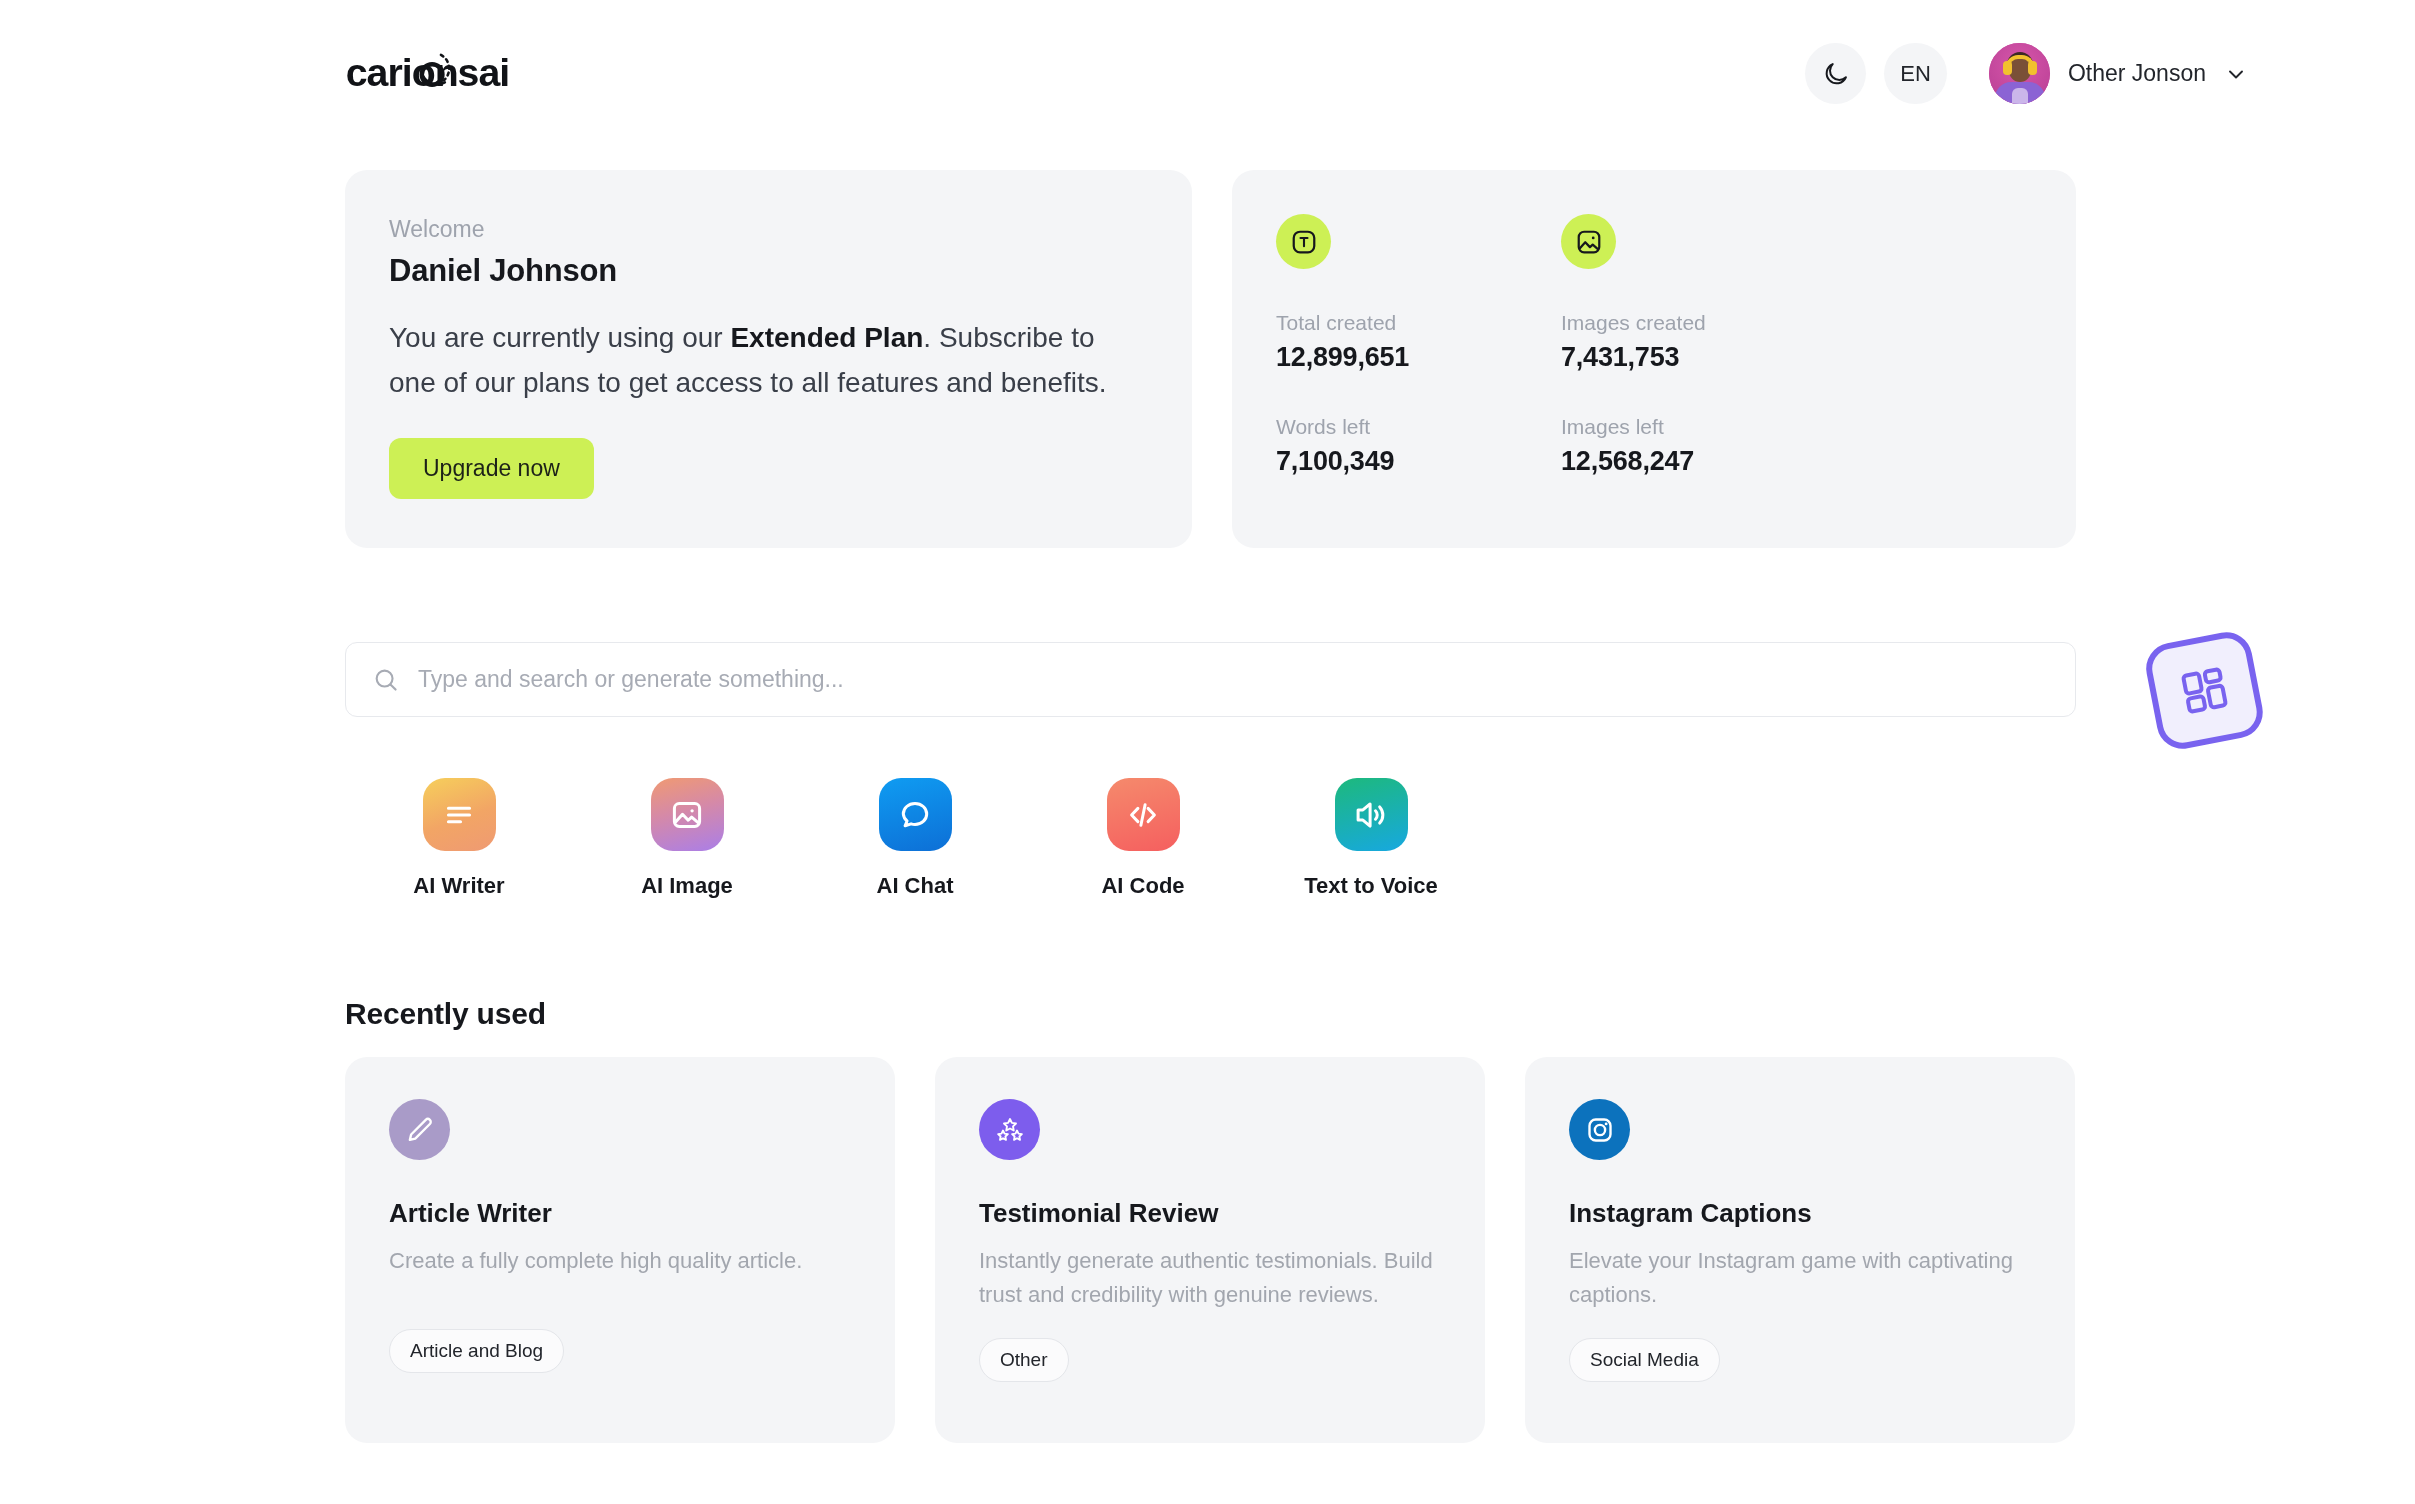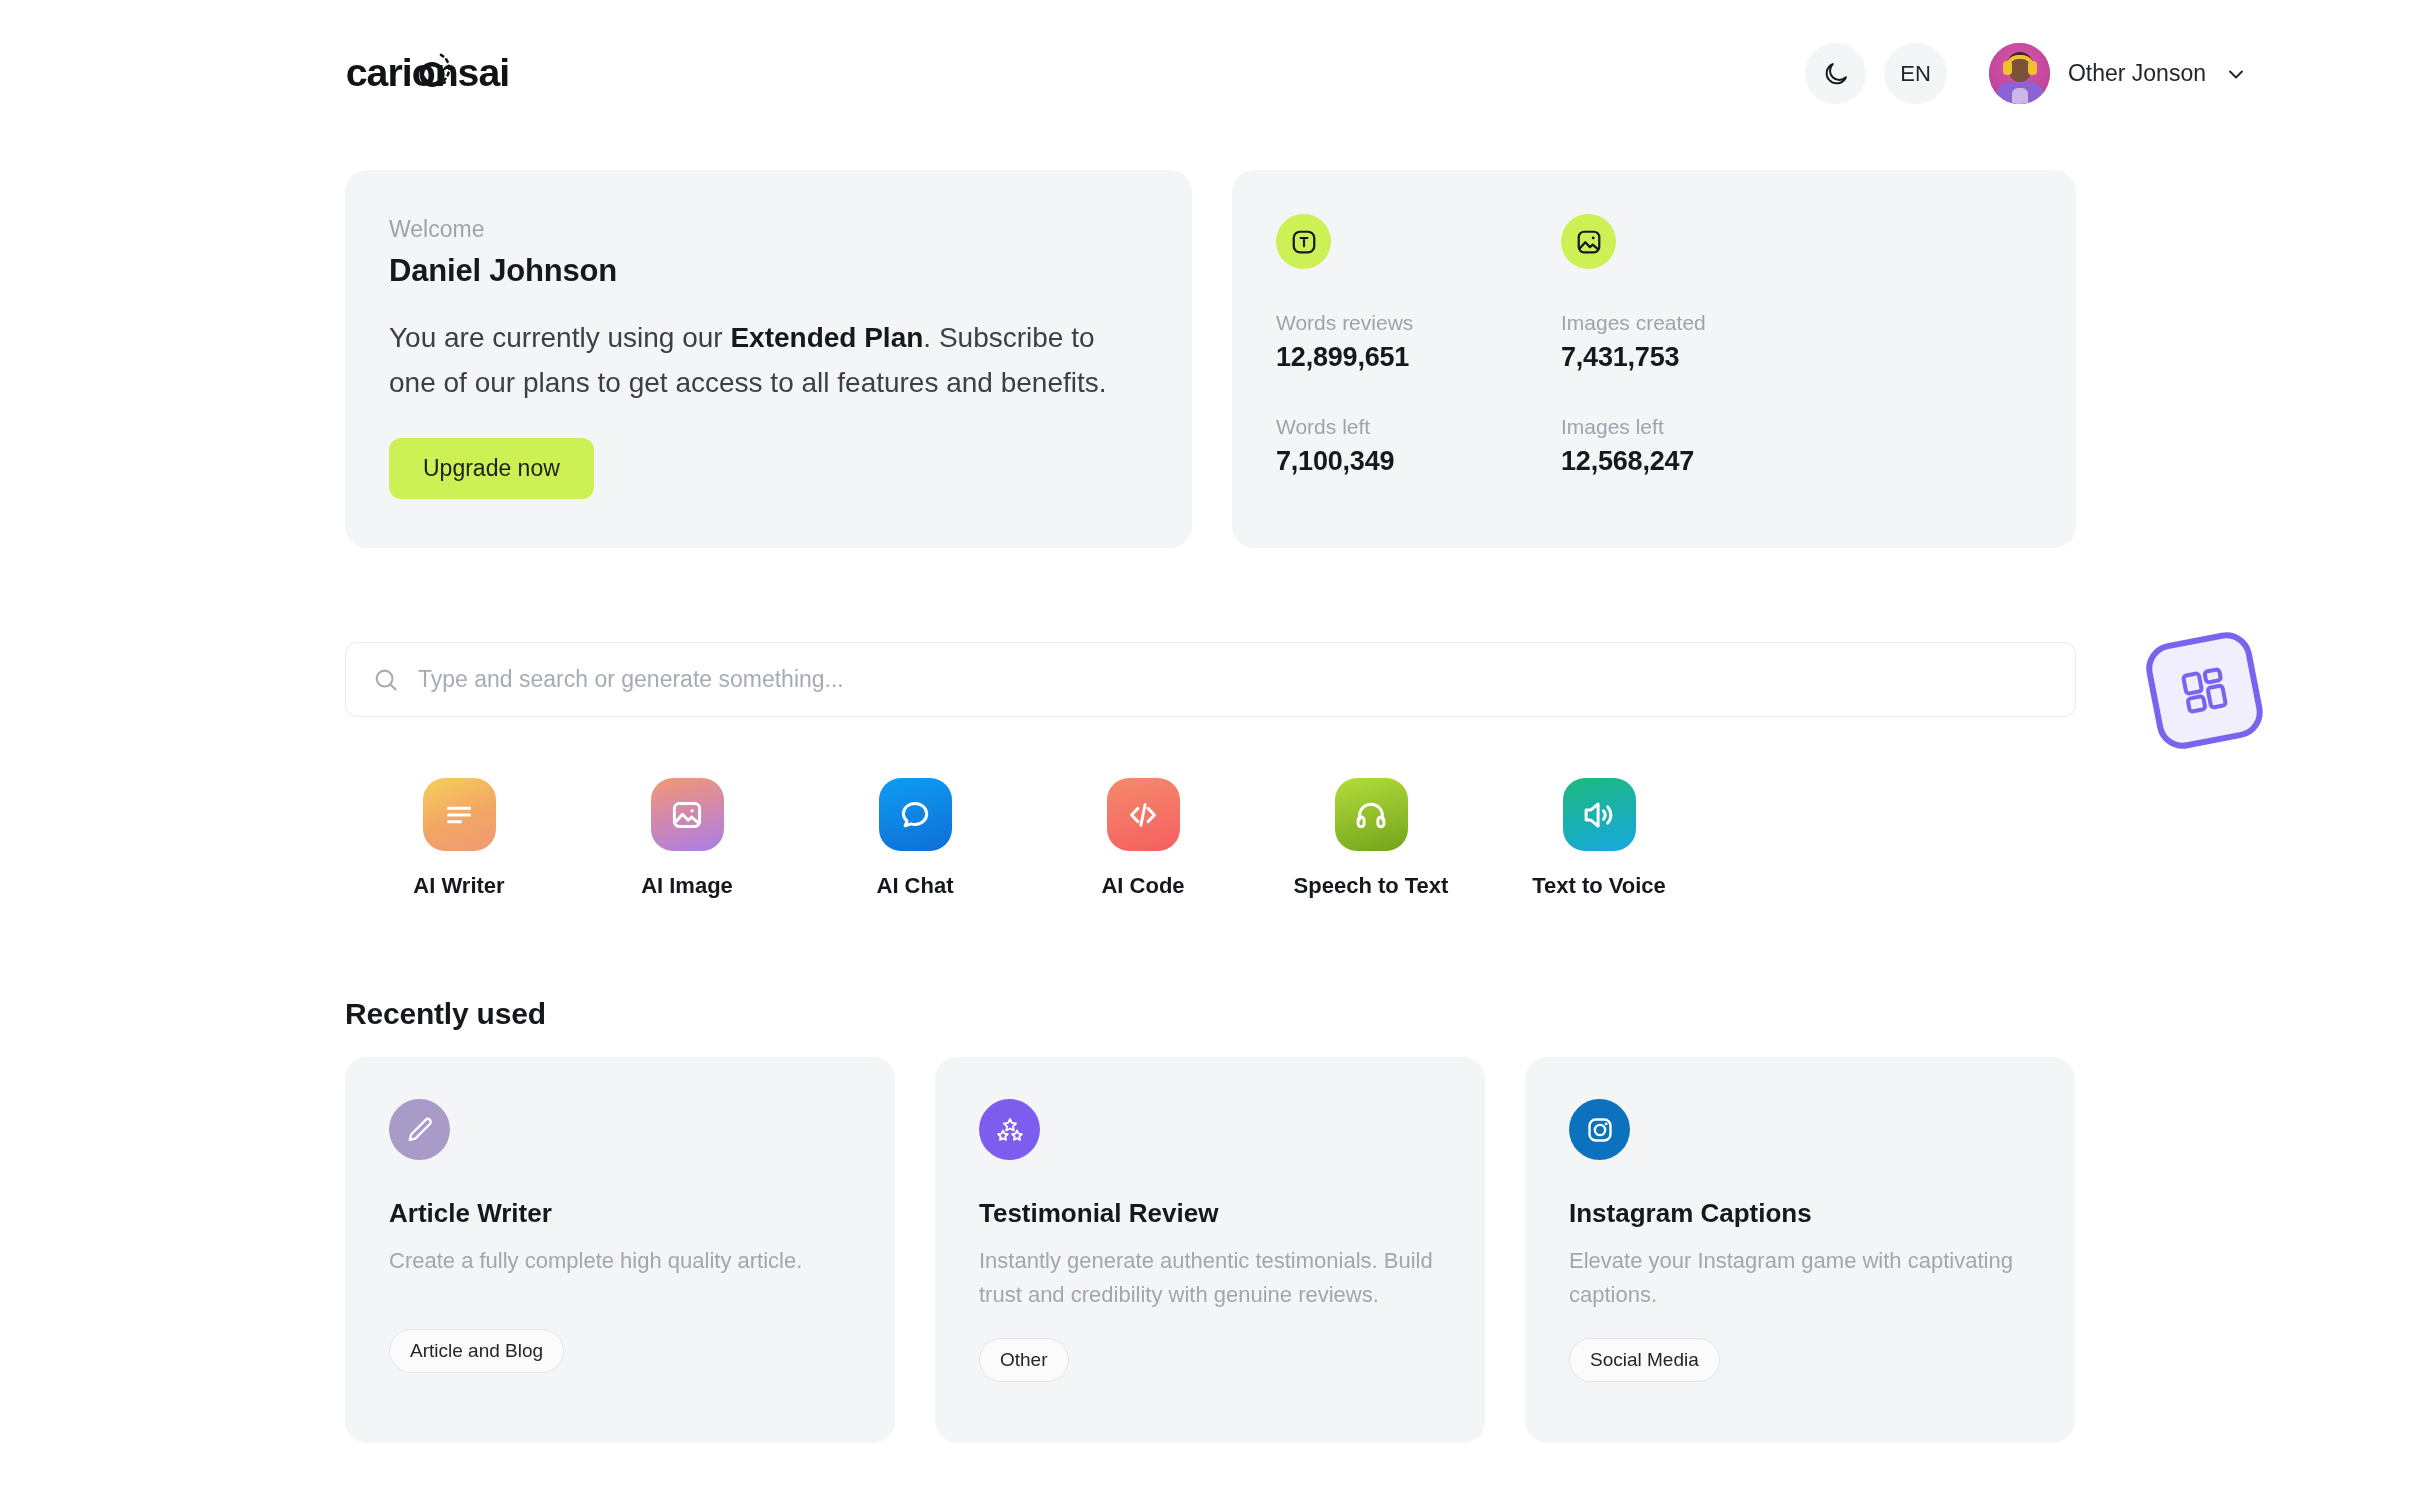--- a/index.html
+++ b/index.html
@@ -213,21 +213,21 @@
     <div class="card stats-card">
 
 
       <div class="stat-col">
         <div class="stat-icon">
           <svg width="28" height="28" viewBox="0 0 24 24" fill="none">
             <rect x="3.2" y="3.2" width="17.6" height="17.6" rx="5.4" stroke="#16181d" stroke-width="1.9"></rect>
             <path d="M9 8.6h6M12 8.6v7" stroke="#16181d" stroke-width="1.8" stroke-linecap="round"></path>
           </svg>
         </div>
-        <div class="stat-label">Words reviews</div>
+        <div class="stat-label">Total created</div>
         <div class="stat-value">12,899,651</div>
         <div class="stat-gap"></div>
         <div class="stat-label">Words left</div>
         <div class="stat-value">7,100,349</div>
       </div>
 
       <div class="stat-col">
         <div class="stat-icon">
           <svg width="28" height="28" viewBox="0 0 24 24" fill="none">
             <rect x="3.2" y="3.2" width="17.6" height="17.6" rx="4.6" stroke="#16181d" stroke-width="1.9"></rect>
@@ -297,30 +297,20 @@
 
     <div class="tool">
       <div class="tool-tile t-code">
         <svg width="36" height="36" viewBox="0 0 24 24" fill="none">
           <path d="M8.6 7.6L4.4 12l4.2 4.4M15.4 7.6L19.6 12l-4.2 4.4M13.4 5.2l-2.8 13.6" stroke="#fff" stroke-width="2" stroke-linecap="round" stroke-linejoin="round"></path>
         </svg>
       </div>
       <div class="tool-label">AI Code</div>
     </div>
 
-    <div class="tool">
-      <div class="tool-tile t-speech">
-        <svg width="36" height="36" viewBox="0 0 24 24" fill="none">
-          <path d="M4.4 14.8v-2.4a7.6 7.6 0 0 1 15.2 0v2.4" stroke="#fff" stroke-width="2" stroke-linecap="round"></path>
-          <rect x="3.4" y="13.4" width="4" height="6.4" rx="2" stroke="#fff" stroke-width="2"></rect>
-          <rect x="16.6" y="13.4" width="4" height="6.4" rx="2" stroke="#fff" stroke-width="2"></rect>
-        </svg>
-      </div>
-      <div class="tool-label">Speech to Text</div>
-    </div>
 
     <div class="tool">
       <div class="tool-tile t-voice">
         <svg width="36" height="36" viewBox="0 0 24 24" fill="none">
           <path d="M11.4 4.6L6.6 8.6H3.4v6.8h3.2l4.8 4z" stroke="#fff" stroke-width="2" stroke-linejoin="round"></path>
           <path d="M15 9.2a4 4 0 0 1 0 5.6M17.8 6.6a8 8 0 0 1 0 10.8" stroke="#fff" stroke-width="2" stroke-linecap="round"></path>
         </svg>
       </div>
       <div class="tool-label">Text to Voice</div>
     </div>

